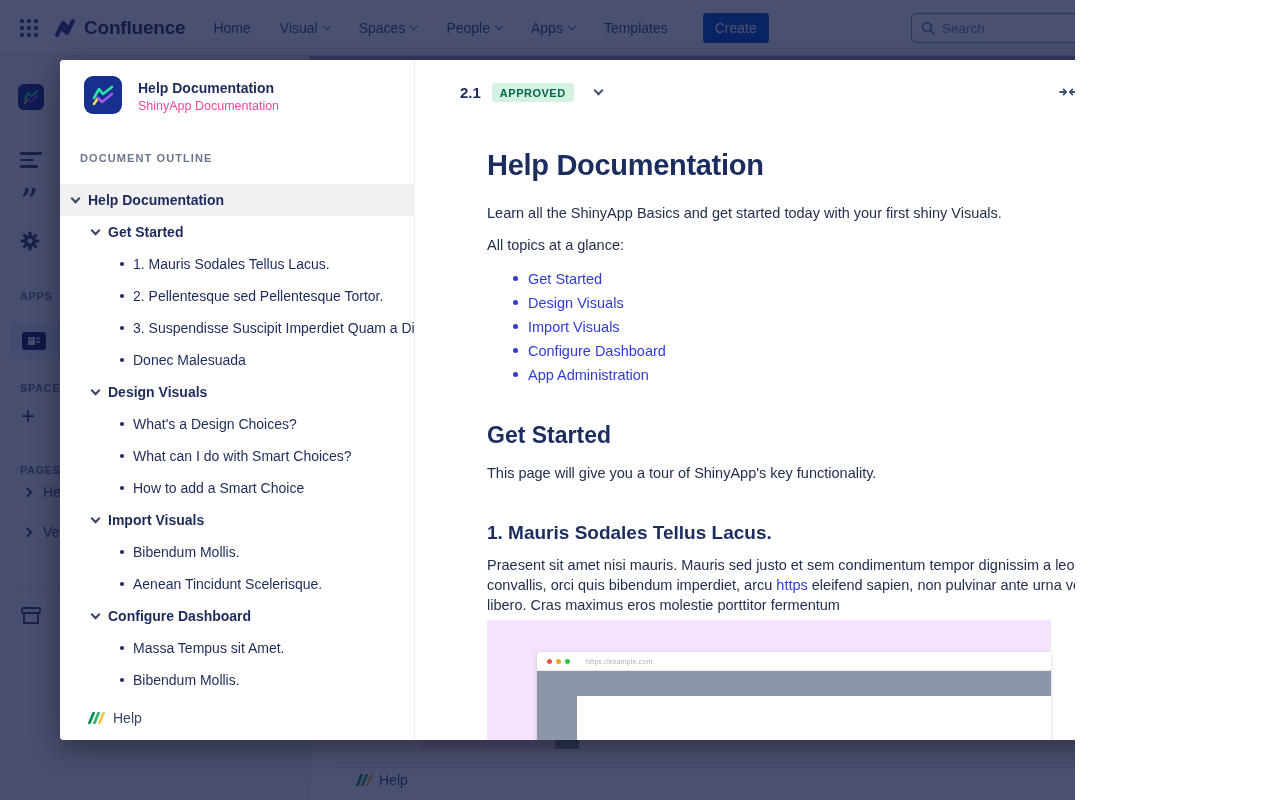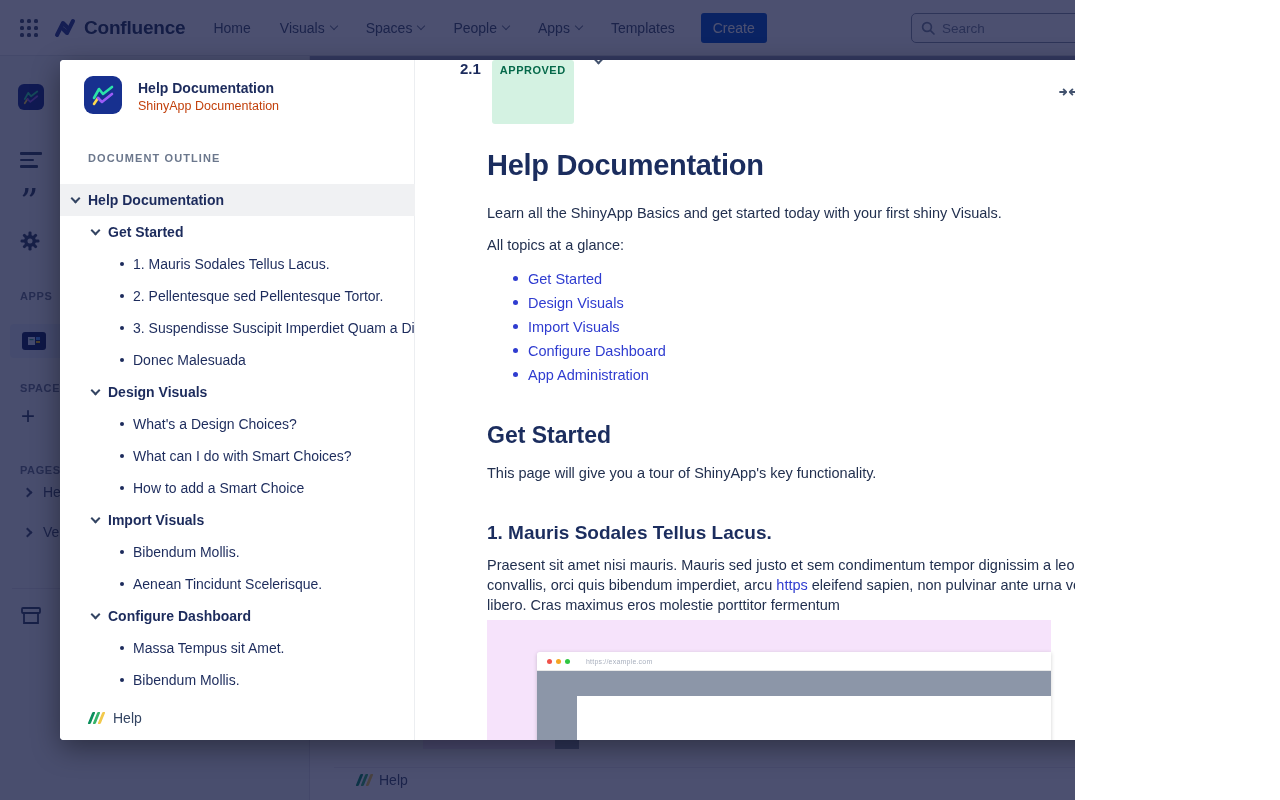--- a/index.html
+++ b/index.html
@@ -11,21 +11,21 @@
   .nav { position:absolute; left:0; top:0; width:1280px; height:56px; background:#fff;
          border-bottom:1px solid #E1E4E8; display:flex; align-items:center; padding:0 16px 0 20px; }
   .grid-icon { display:grid; grid-template-columns:repeat(3,4px); grid-gap:3px; margin-right:14px; }
   .grid-icon span { width:4px; height:4px; border-radius:1.5px; background:#42526E; }
   .logo { display:flex; align-items:center; gap:6px; margin-right:28px; }
   .logo-text { font-size:19px; font-weight:bold; color:#253858; letter-spacing:-0.2px; }
   .nav-menu { display:flex; align-items:center; gap:29px; list-style:none; }
   .nav-menu li { font-size:14px; font-weight:500; color:#42526E; display:flex; align-items:center; gap:6px; cursor:pointer; }
   .chev-sm { width:6px; height:6px; border-right:1.8px solid #6B778C; border-bottom:1.8px solid #6B778C;
              transform:rotate(45deg); margin-top:-4px; }
-  .create-btn { margin-left:26px; height:30px; padding:0 12px; background:#0052CC; color:#fff;
+  .create-btn { margin-left:35px; height:30px; padding:0 12px; background:#0052CC; color:#fff;
                 font-size:14px; font-weight:500; border:none; border-radius:3px; }
   .nav-right { position:absolute; right:16px; top:0; height:56px; display:flex; align-items:center; gap:19px; }
   .search-box { width:192px; height:30px; border:1.6px solid #8993A4; border-radius:5px;
                 display:flex; align-items:center; padding:0 8px; gap:6px; background:#fff; }
   .search-box input { border:none; outline:none; width:140px; font-size:13.5px; color:#42526E; background:transparent; }
   .search-box input::placeholder { color:#7A869A; }
   .help-circle { width:20px; height:20px; border-radius:50%; background:#42526E; color:#fff;
                  font-size:12px; font-weight:bold; display:flex; align-items:center; justify-content:center; }
   .avatar { width:24px; height:24px; border-radius:50%;
             background:radial-gradient(circle at 50% 32%, #8a6a52 16%, #3c3644 42%, #3c5e8f 78%); }
@@ -64,38 +64,38 @@
   
   .overlay { position:absolute; inset:0; background:rgba(13,19,62,0.74); z-index:5; }
 
   
   .modal { position:absolute; left:60px; top:60px; width:1160px; height:680px; background:#fff;
            border-radius:4px; z-index:10; box-shadow:0 8px 28px rgba(0,0,0,0.4); overflow:hidden; }
   .outline-panel { position:absolute; left:0; top:0; width:355px; height:680px; border-right:1px solid #ECEEF1; background:#fff; }
   .app-icon { position:absolute; left:24px; top:16px; width:38px; height:38px; border-radius:9px; background:#17308F;
               display:flex; align-items:center; justify-content:center; }
   .doc-title { position:absolute; left:78px; top:20px; font-size:14px; font-weight:bold; color:#1C2B5C; }
-  .doc-subtitle { position:absolute; left:78px; top:39px; font-size:12.5px; color:#c2410c; }
-  .outline-heading { position:absolute; left:28px; top:92px; font-size:11px; font-weight:bold; color:#6B778C; letter-spacing:1.1px; }
+  .doc-subtitle { position:absolute; left:78px; top:39px; font-size:12.5px; color:#ec4899; }
+  .outline-heading { position:absolute; left:20px; top:92px; font-size:11px; font-weight:bold; color:#6B778C; letter-spacing:1.1px; }
   .tree { position:absolute; left:0; top:124px; width:355px; }
   .row { display:flex; align-items:center; height:32px; gap:9px; white-space:nowrap; overflow:hidden;
          font-size:14px; color:#1C2B5C; cursor:pointer; }
   .row.selected { background:#F0F1F3; }
   .row.lvl0 { padding-left:12px; }
   .row.lvl1 { padding-left:32px; }
   .row.lvl2 { padding-left:57px; }
   .row .bold { font-weight:bold; }
   .tree-chev { flex:0 0 auto; width:7px; height:7px; border-right:2px solid #344563; border-bottom:2px solid #344563;
                transform:rotate(45deg); margin-top:-4px; }
   .tree-dot { flex:0 0 auto; width:4px; height:4px; border-radius:50%; background:#1C2B5C; margin-left:3px; }
   .panel-footer { position:absolute; left:30px; top:650px; display:flex; align-items:center; gap:10px;
                   font-size:14px; color:#344563; }
 
   .doc-panel { position:absolute; left:355px; top:0; width:805px; height:680px; }
-  .doc-toolbar { position:absolute; left:0; top:0; width:805px; height:64px; display:flex; padding-left:45px; }
+  .doc-toolbar { position:absolute; left:0; top:0; width:805px; height:64px; display:flex; align-items:center; padding-left:45px; }
   .version { font-size:15px; font-weight:bold; color:#1C2B5C; }
   .status-badge { margin-left:11px; background:#D4F2E2; color:#05694A; font-size:11px; font-weight:bold;
                   letter-spacing:0.5px; padding:4px 8px 3px; border-radius:3px; }
   .badge-chev { width:7px; height:7px; border-right:2px solid #42526E; border-bottom:2px solid #42526E;
                 transform:rotate(45deg); margin:-4px 0 0 21px; cursor:pointer; }
   .toolbar-icons { position:absolute; right:22px; top:0; height:64px; display:flex; align-items:center; gap:20px; }
   .toolbar-icons .icon-btn { background:none; border:none; padding:0; cursor:pointer; display:flex; }
 
   .doc-content { position:absolute; left:0; top:64px; width:805px; height:616px; overflow:hidden; padding:0 49px 0 72px; }
   .doc-content h1 { margin-top:24px; font-size:29px; line-height:34px; font-weight:bold; color:#1B2D5E; letter-spacing:-0.3px; }
@@ -145,21 +145,21 @@
         <path d="M5 20 L11 8 L15 12" fill="none" stroke="#2C3E8F" stroke-width="4" stroke-linecap="round" stroke-linejoin="round"></path>
         <path d="M21 6 L15 18 L11 14" fill="none" stroke="#2C3E8F" stroke-width="4" stroke-linecap="round" stroke-linejoin="round"></path>
       </svg>
       <span class="logo-text">Confluence</span>
     </span>
     <ul class="nav-menu">
       <li>
           <span>Home</span>
         </li>
       <li>
-          <span>Visuals</span>
+          <span>Visual</span>
           <span class="chev-sm"></span>
         </li>
       <li>
           <span>Spaces</span>
           <span class="chev-sm"></span>
         </li>
       <li>
           <span>People</span>
           <span class="chev-sm"></span>
         </li>

